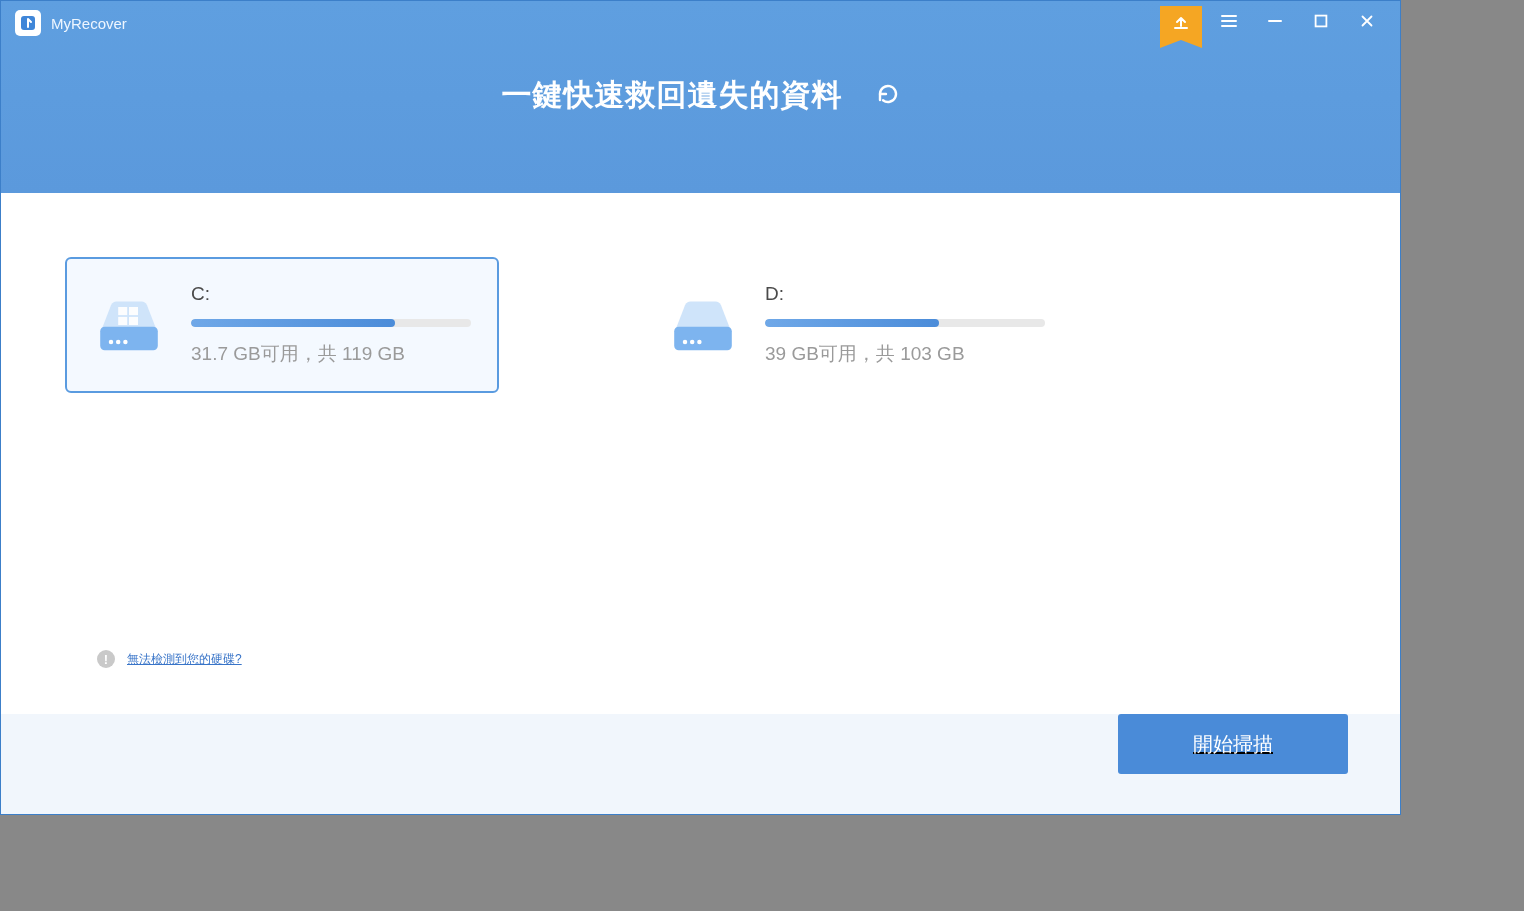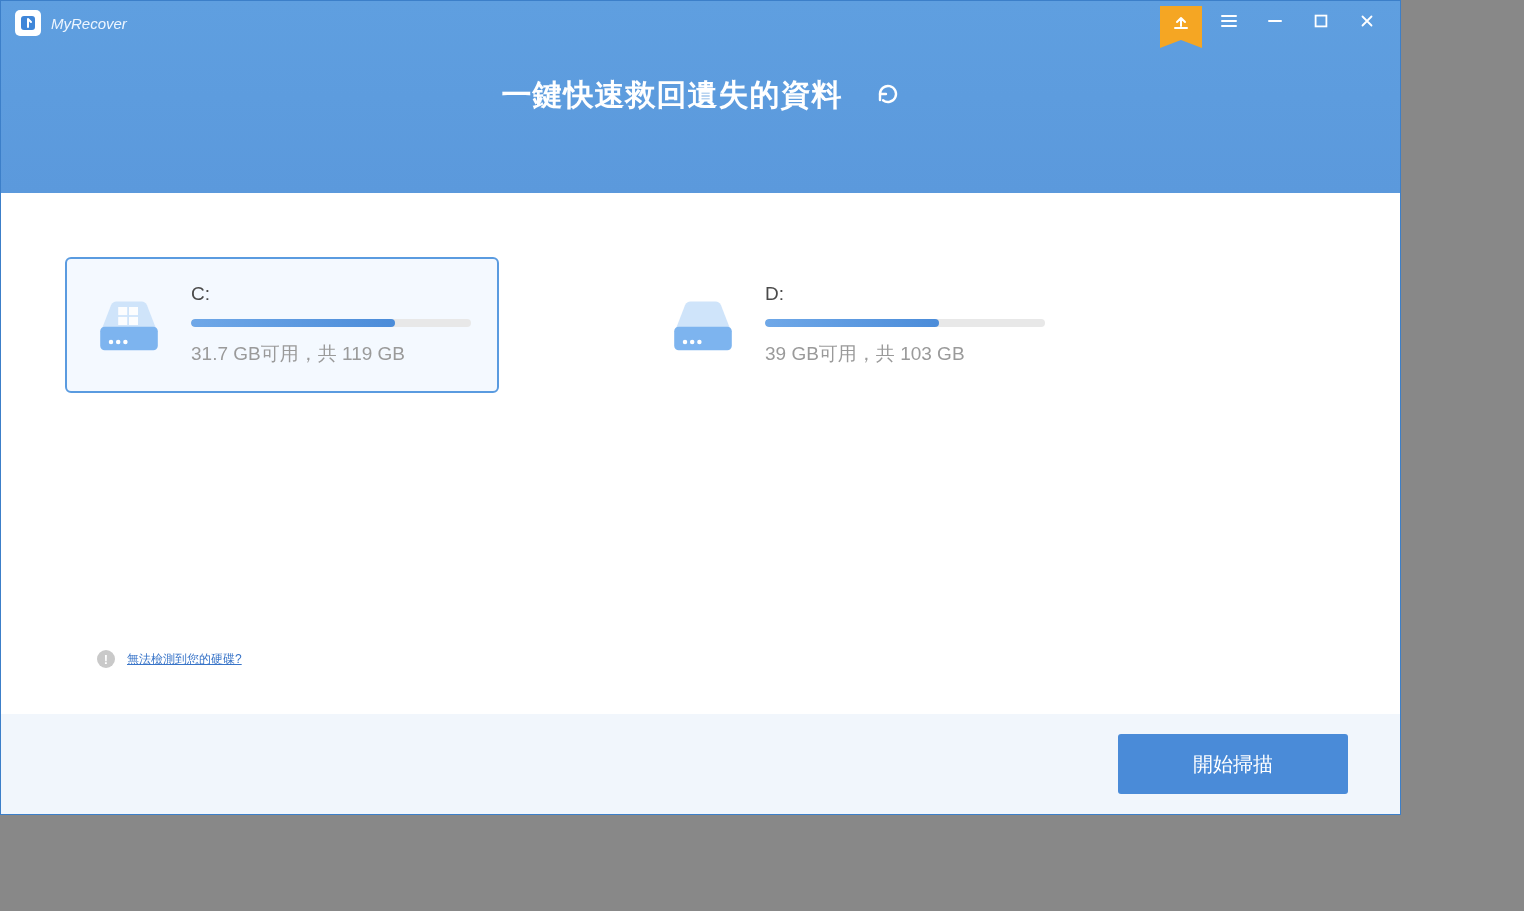--- a/index.html
+++ b/index.html
@@ -25,21 +25,20 @@
     background: linear-gradient(180deg, #5f9fe0 0%, #5b99dc 100%);
     position: relative;
     color: #ffffff;
   }
   .titlebar {
     height: 44px;
     display: flex;
     align-items: center;
     padding-left: 14px;
     padding-right: 10px;
-    font-style: italic;
   }
   .logo {
     width: 26px; height: 26px;
     background: #ffffff;
     border-radius: 5px;
     display: flex;
     align-items: center;
     justify-content: center;
     margin-right: 10px;
   }
@@ -173,23 +172,23 @@
     font-size:12px;
     text-decoration:underline;
     cursor:pointer;
   }
 
   
   .footer{
     height:100px;
     background:#f1f6fc;
     display:flex;
-    align-items:center;
     justify-content:flex-end;
     padding-right:52px;
+    text-decoration:underline;
   }
   .scan-btn{
     width:230px;height:60px;
     background:#4a8bd8;
     color:#ffffff;
     font-size:20px;
     border-radius:3px;
     display:flex;align-items:center;justify-content:center;
     cursor:pointer;
   }

